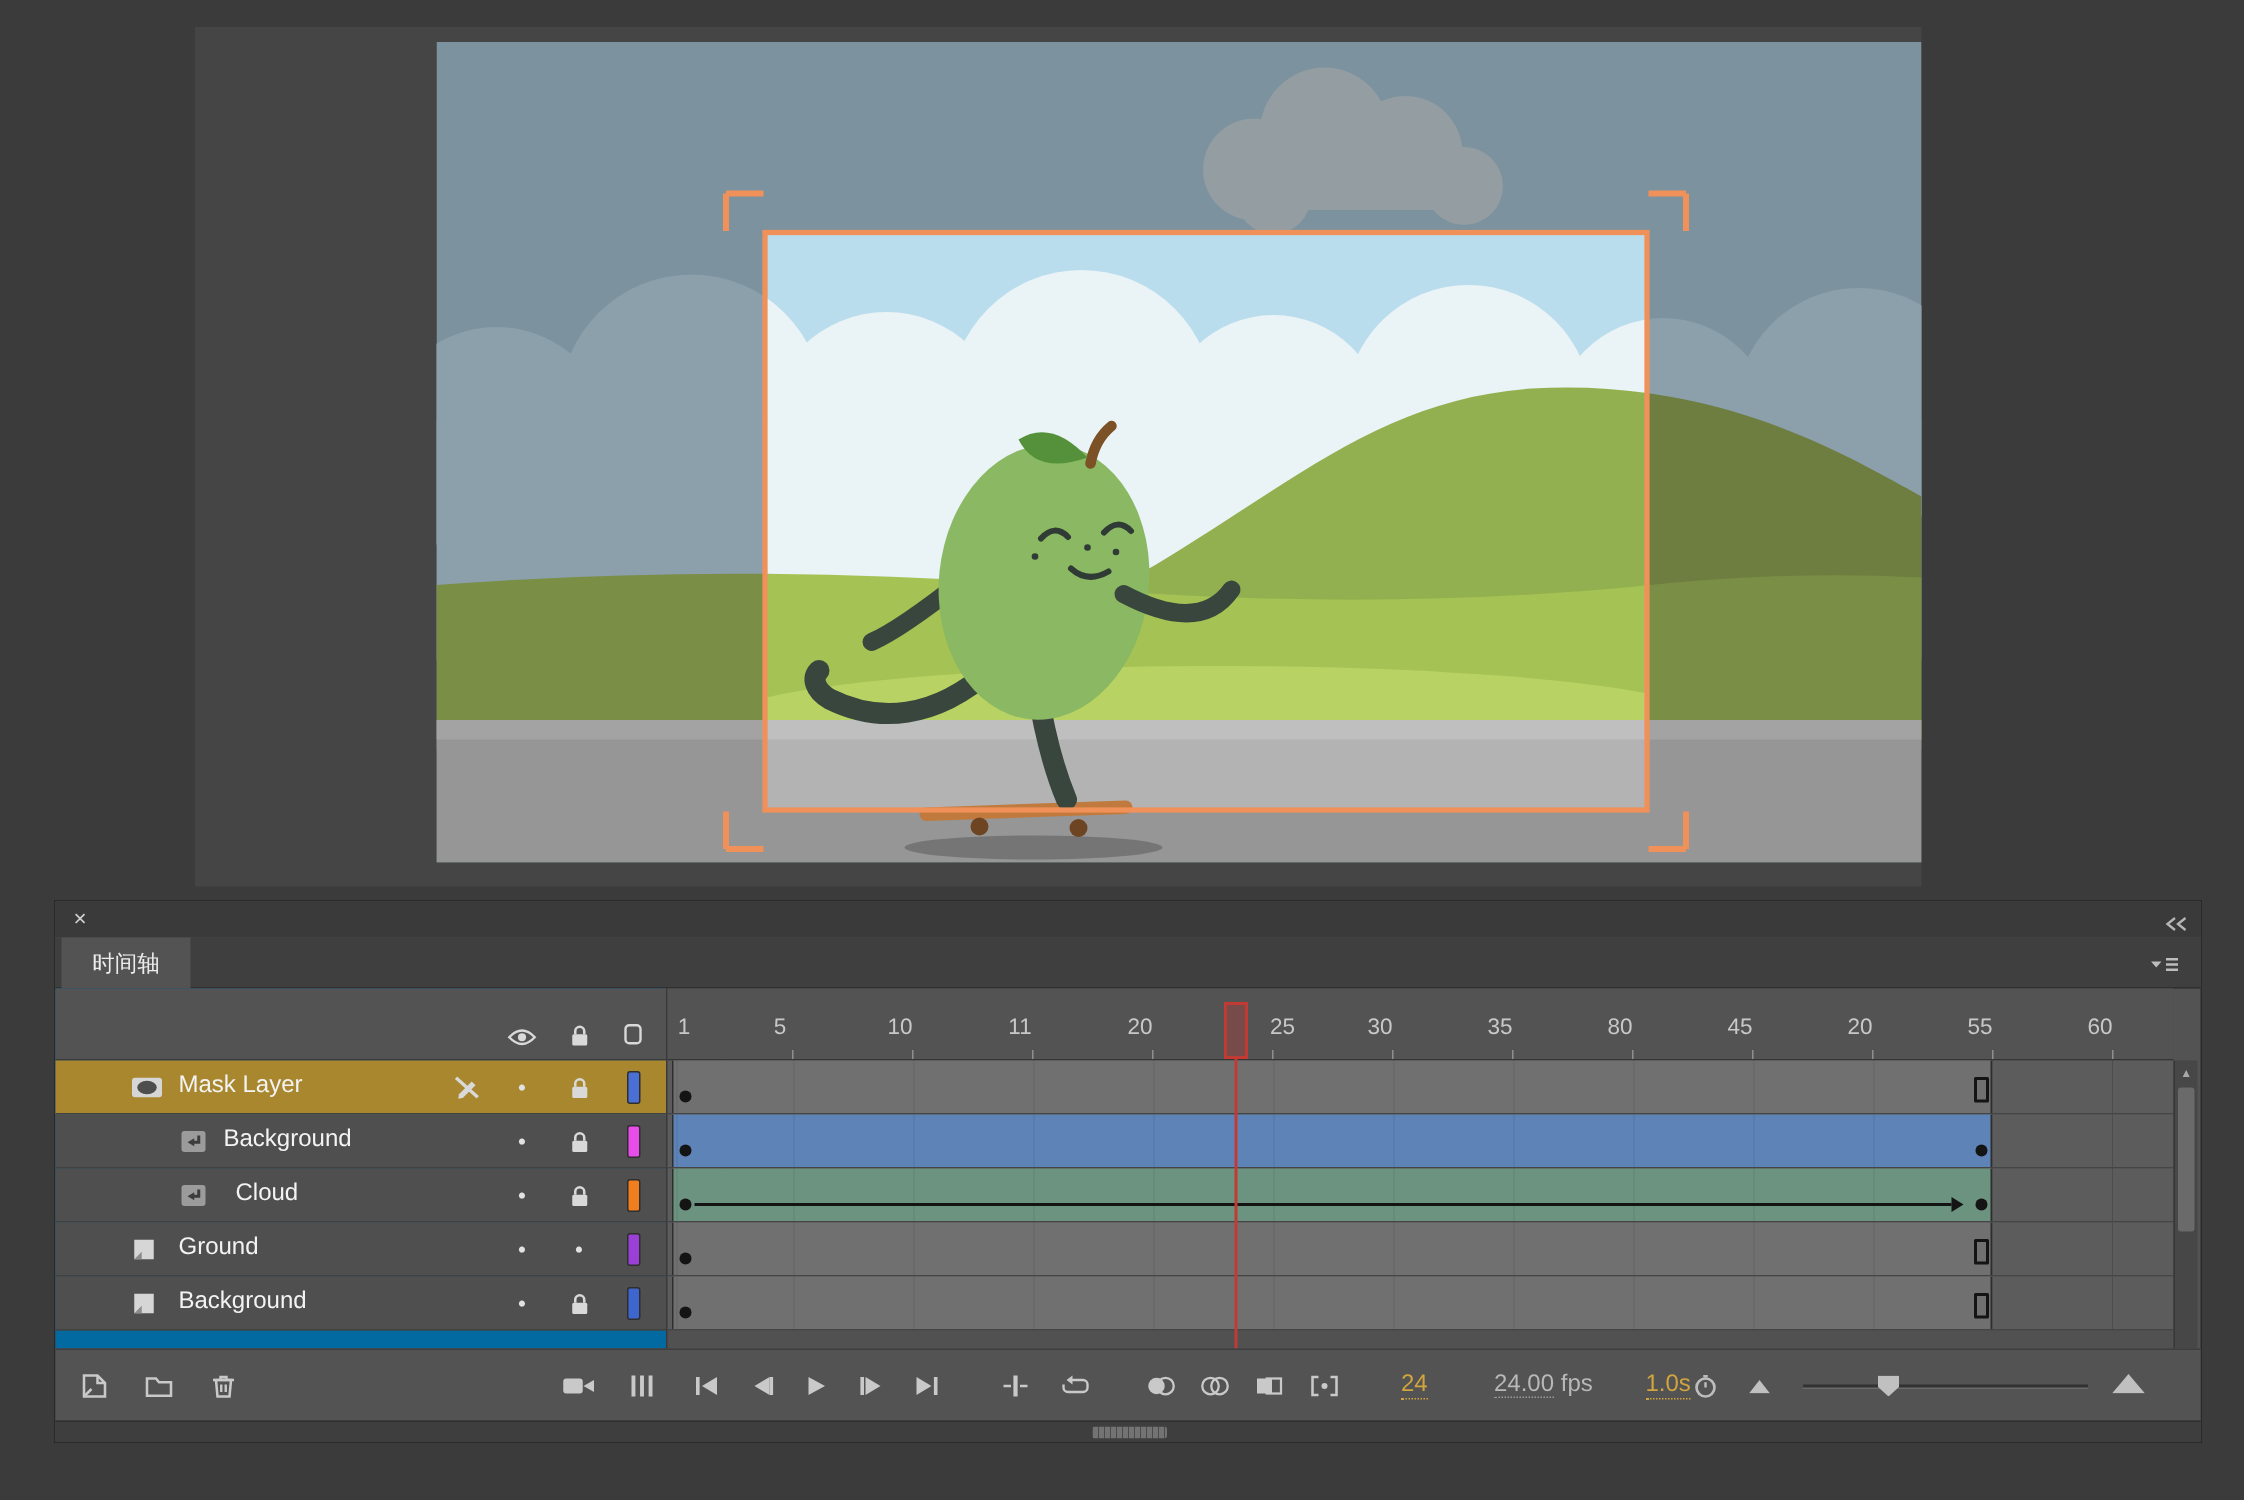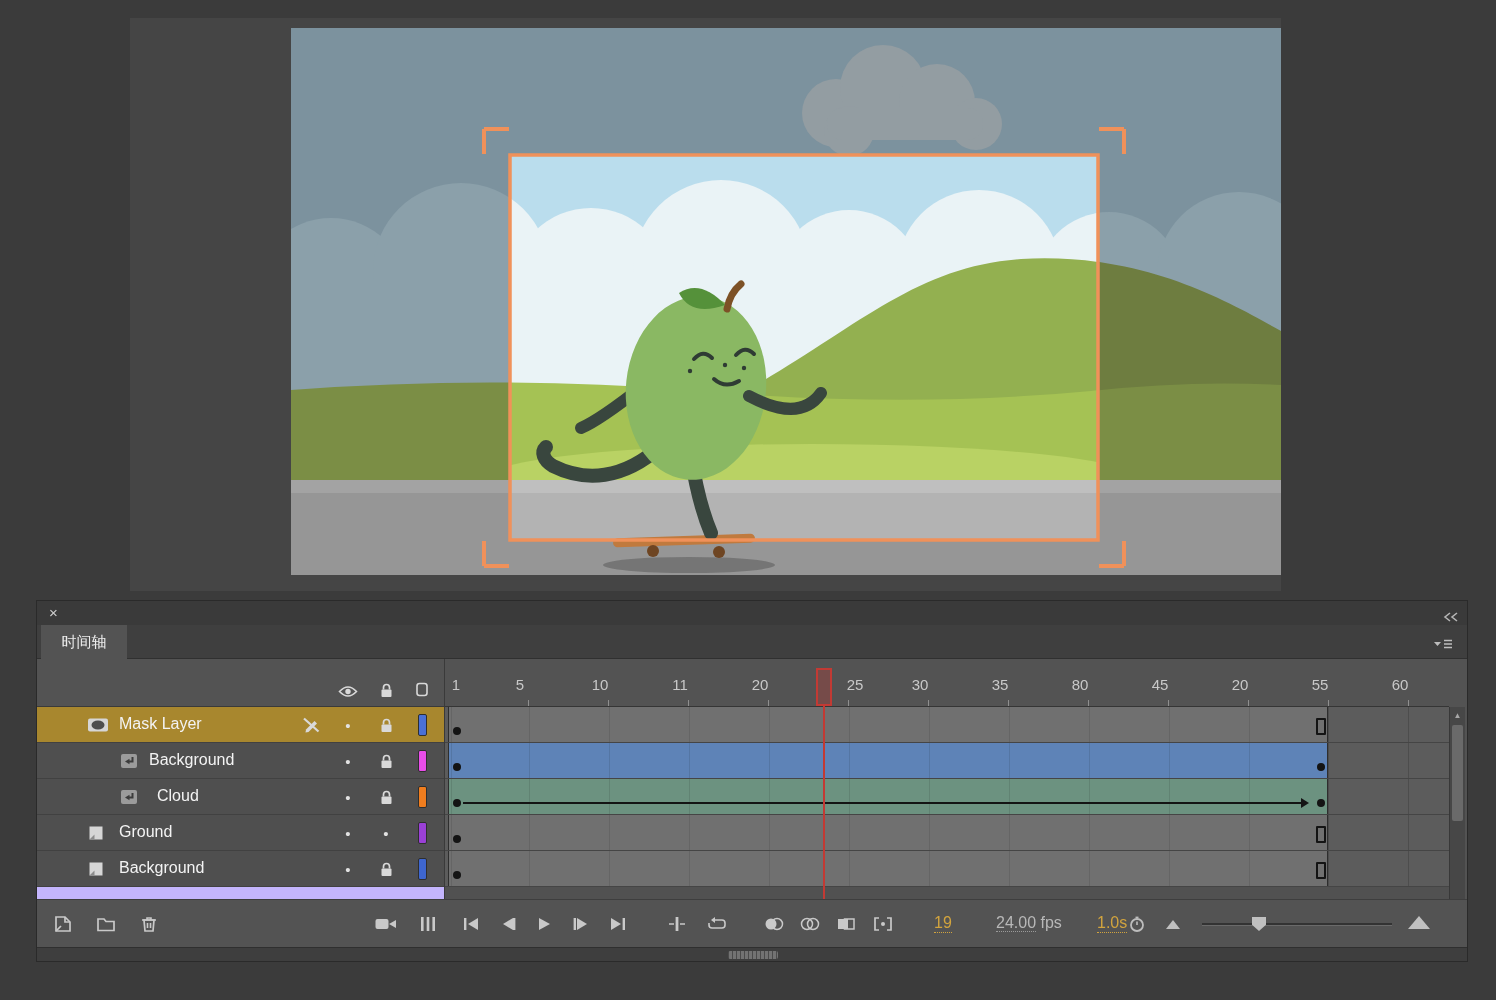--- a/index.html
+++ b/index.html
@@ -13,21 +13,21 @@
   
   .panel{position:absolute;left:36px;top:600px;width:1432px;height:362px;background:#535353;border:1px solid #2a2a2a}
   .topbar{position:absolute;left:0;top:0;width:100%;height:24px;background:#3a3a3a}
   .close-x{position:absolute;left:12px;top:3px;color:#cfcfcf;font-size:15px;line-height:18px}
   .collapse{position:absolute;right:8px;top:7px}
   .tabrow{position:absolute;left:0;top:24px;width:100%;height:34px;background:#3f3f3f;border-bottom:1px solid #303030}
   .tab{position:absolute;left:4px;top:0;width:86px;height:34px;background:#535353;color:#ececec;font-size:15px;display:flex;align-items:center;justify-content:center}
   .panel-menu{position:absolute;right:14px;top:11px}
 
   .tl-body{position:absolute;left:0;top:58px;width:100%;height:240px}
-  .left-pane{position:absolute;left:0;top:0;width:407px;height:240px;background:#c4b5fd}
+  .left-pane{position:absolute;left:0;top:0;width:407px;height:240px;background:#0369a1}
   .tl-header-left{position:absolute;left:0;top:0;width:407px;height:48px;background:#535353;border-bottom:1px solid #3a3a3a}
   .hcol{position:absolute;top:0;width:24px;height:48px;display:flex;align-items:flex-end;justify-content:center;padding-bottom:9px}
 
   .layer-row{position:relative;height:36px;background:#4f4f4f;border-bottom:1px solid #414141}
   .layer-row.selected{background:#A8872E}
   .licon{position:absolute;left:50px;top:10px}
   .licon.ind{left:82px}
   .lname{position:absolute;top:8px;color:#f3f3f3;font-size:16px;white-space:nowrap}
   .pencilx{position:absolute;left:264px;top:9px}
   .col{position:absolute;top:0;width:24px;height:36px;display:flex;align-items:center;justify-content:center;color:#e2e2e2;font-size:15px}
@@ -450,21 +450,21 @@
           <rect x="8.5" y="3" width="9.5" height="10" fill="none" stroke="#c9c9c9" stroke-width="1.5"></rect>
         </svg>
     </span>
     <span class="tbtn" style="left:834px">
       <svg width="20" height="16" viewBox="0 0 20 16">
           <path d="M6 2 h-4 v12 h4 M14 2 h4 v12 h-4" fill="none" stroke="#c9c9c9" stroke-width="1.7"></path>
           <circle cx="10" cy="8" r="2" fill="#c9c9c9"></circle>
         </svg>
     </span>
 
-    <span class="ttext hot" style="left:897px">19</span>
+    <span class="ttext hot" style="left:897px">24</span>
     <span class="ttext" style="left:959px"><span class="plain dotted">24.00</span><span class="plain"> </span><span class="plain">fps</span></span>
     <span class="ttext hot" style="left:1060px">1.0s</span>
     <span class="tbtn" style="left:1088px">
       <svg width="16" height="16" viewBox="0 0 16 16">
           <circle cx="8" cy="9" r="6" fill="none" stroke="#bdbdbd" stroke-width="1.8"></circle>
           <path d="M8 9 V5.5" stroke="#bdbdbd" stroke-width="1.6"></path>
           <path d="M6.5 1.5 h3" stroke="#bdbdbd" stroke-width="1.8"></path>
         </svg>
     </span>
 

